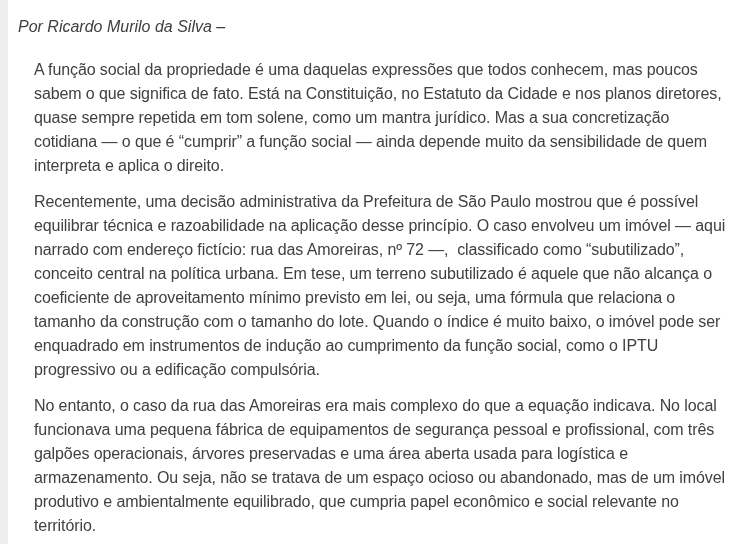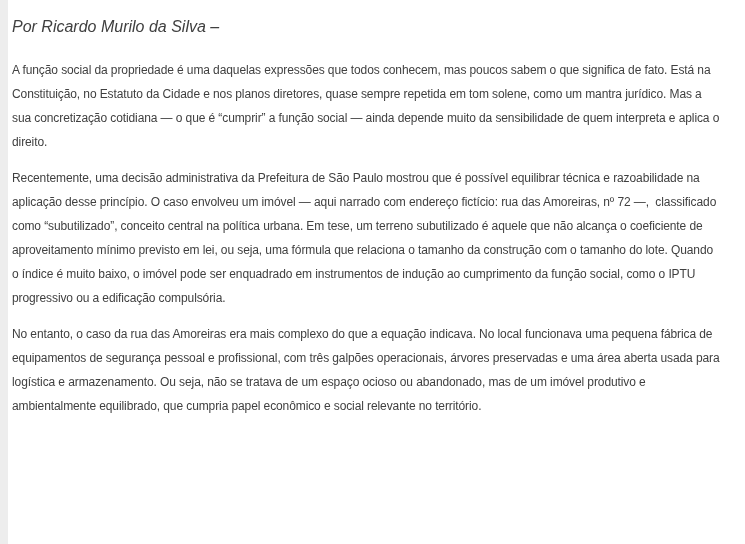--- a/index.html
+++ b/index.html
@@ -23,37 +23,37 @@
     position: absolute;
     left: 0;
     top: 0;
     width: 8px;
     height: 100%;
     background: #ededed;
   }
   .content {
     box-sizing: border-box;
     position: absolute;
-    left: 2px;
+    left: 8px;
     top: 0;
     width: 724px;
     height: 544px;
     padding: 15px 4px 0 10px;
     color: #404040;
   }
   .byline {
     margin: 0 0 19px 0;
     font-style: italic;
     font-size: 16px;
     line-height: 24px;
     color: #404040;
   }
   .para {
-    margin: 0 0 12px 0;
-    font-size: 12px;
+    margin: 0 0 12px 16px;
+    font-size: 16px;
     line-height: 24px;
     letter-spacing: -0.1px;
     color: #404040;
     white-space: pre-wrap;
   }
 </style>
 </head>
 <body>
 
 <div class="page">

